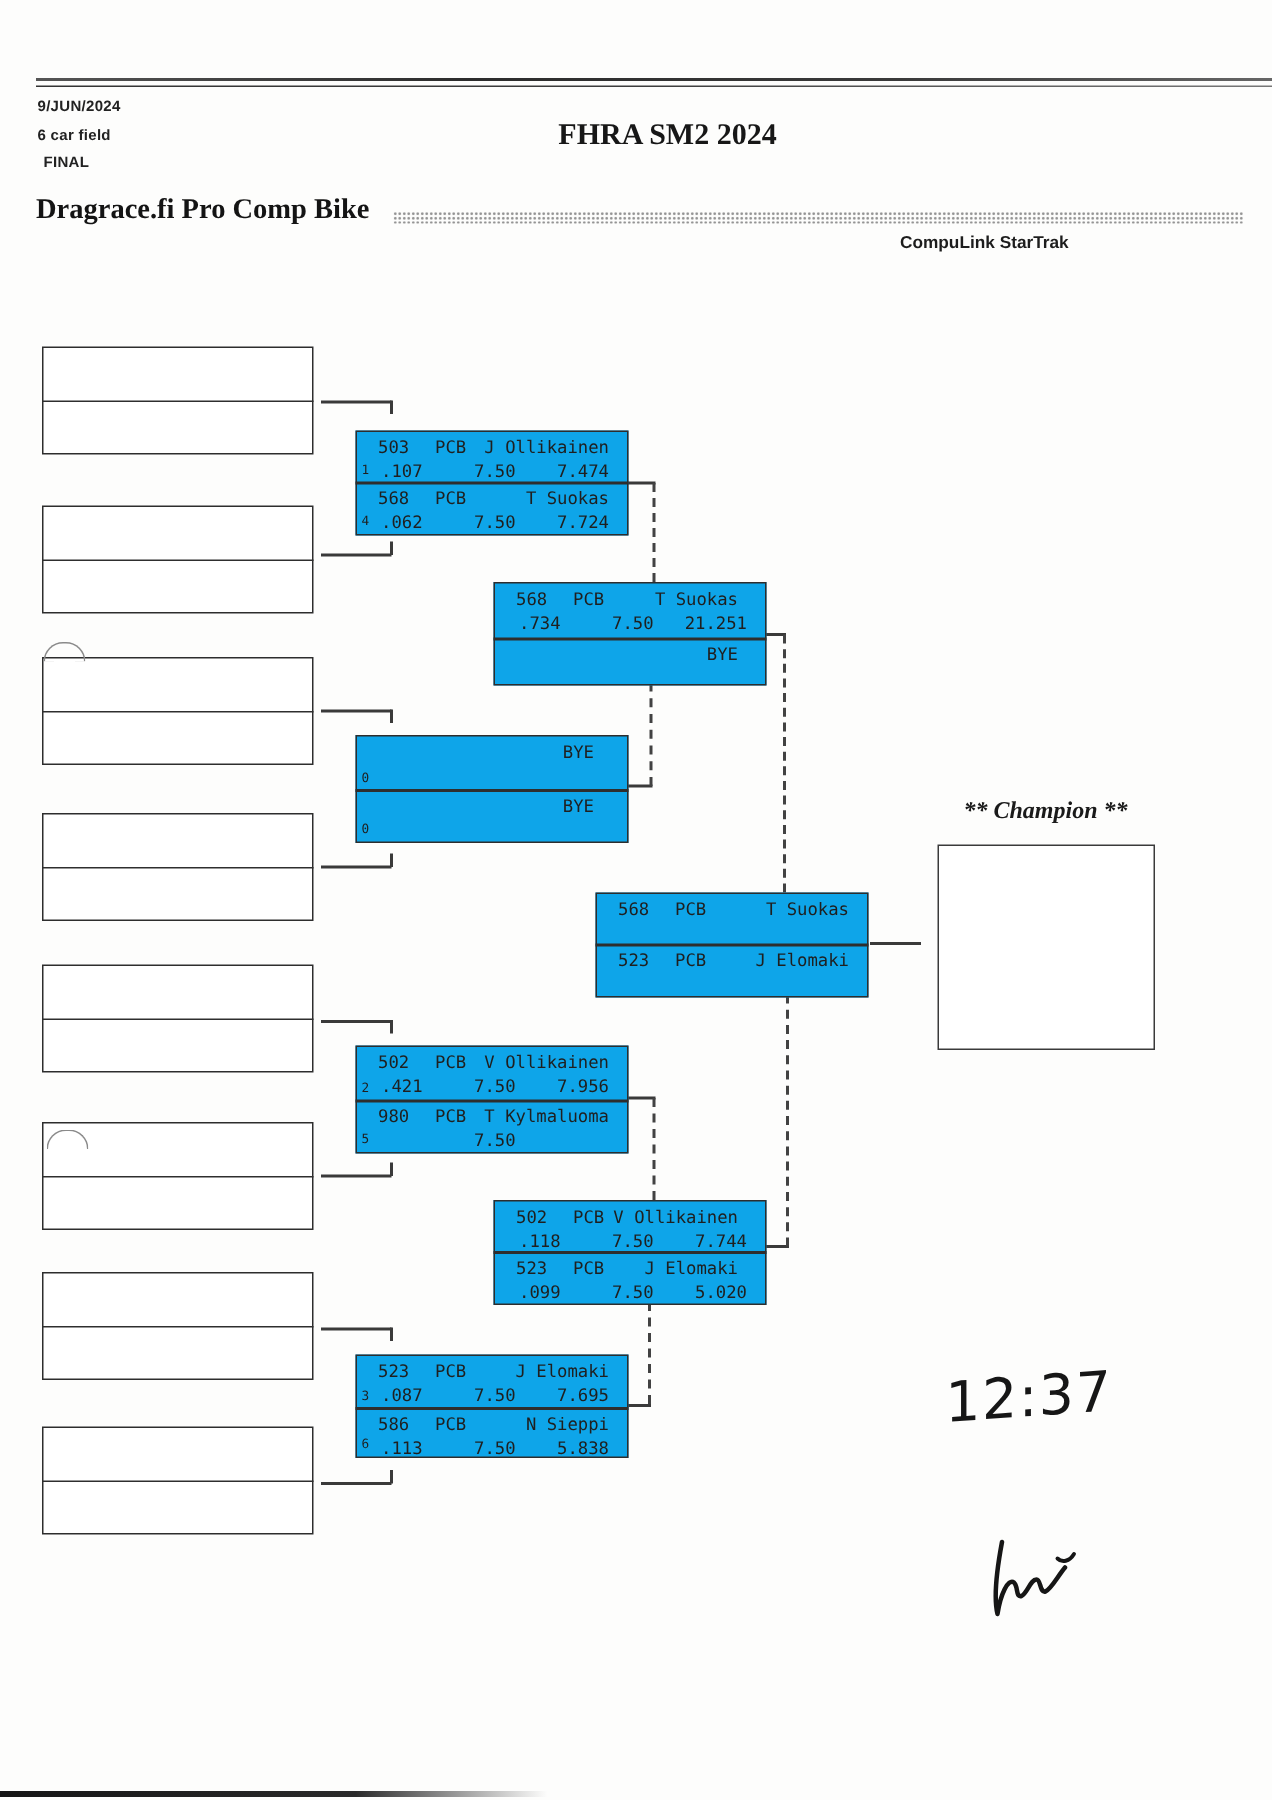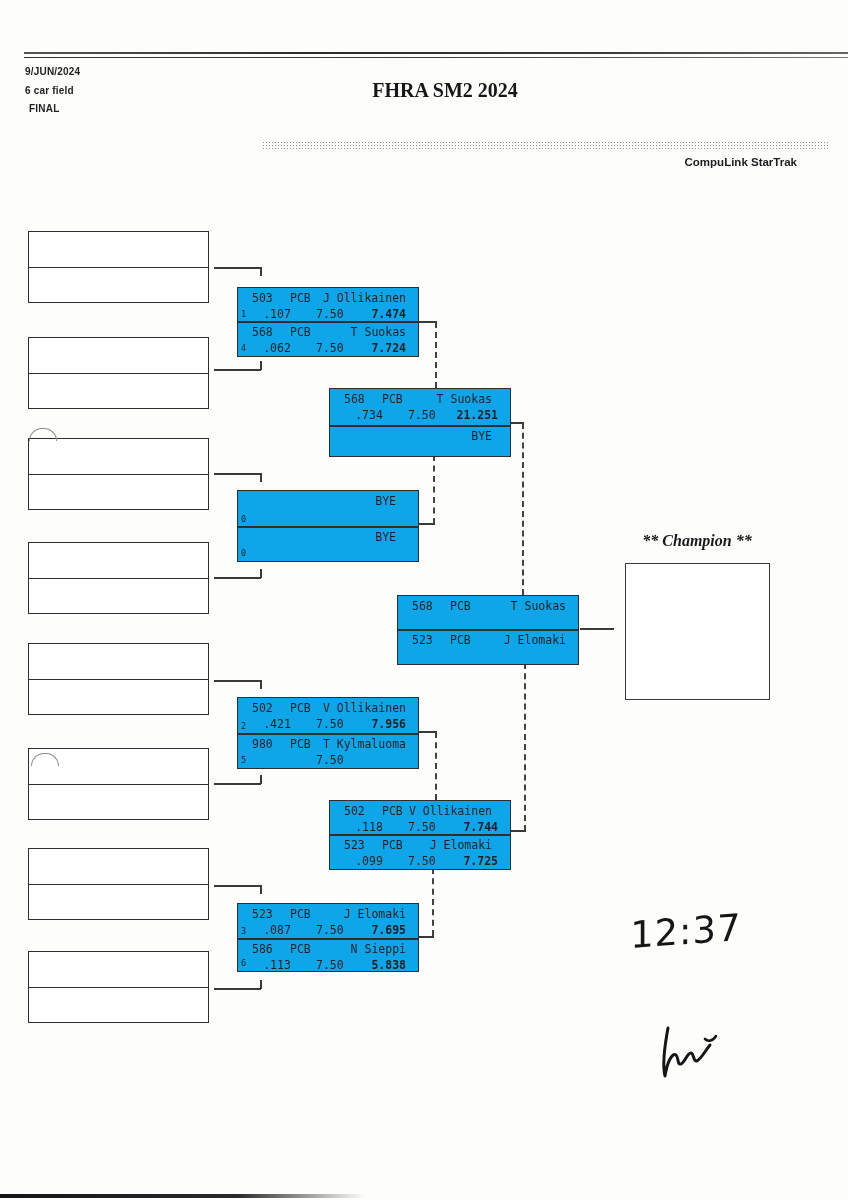--- a/index.html
+++ b/index.html
@@ -18,21 +18,21 @@
   .print-date{left:25px;top:66px;}
   .field-size{left:25px;top:85px;}
   .round-label{left:29px;top:103px;text-align:right;}
   .event-title{position:absolute;left:360px;top:79px;width:170px;text-align:center;
                font-family:"Liberation Serif",serif;font-weight:700;font-size:20px;color:#171717;}
   .class-title{position:absolute;left:24px;top:129px;font-family:"Liberation Serif",serif;
                font-weight:700;font-size:19px;color:#141414;white-space:nowrap;}
   .dotted-rule{position:absolute;left:262px;top:141px;width:567px;height:8px;
                background-image:radial-gradient(circle,#7d7d7d 0.8px,rgba(0,0,0,0) 0.9px);
                background-size:3px 3px;opacity:.85;}
-  .timing-brand{position:absolute;left:600px;top:156px;width:197px;text-align:right;
+  .timing-brand{position:absolute;left:600px;top:156px;width:197px;text-align:left;
                 font-size:11.5px;font-weight:600;color:#1d1d1d;}
 
   
   .ebox{position:absolute;left:28px;width:179px;height:70px;border:1.7px solid #2d2d2d;background:#fff;}
   .ebox .div{position:absolute;left:-1px;right:-1px;top:35px;height:1.4px;background:#2e2e2e;}
 
   
   .ch{position:absolute;height:1.8px;background:#3a3a3a;}
   .cv{position:absolute;width:1.8px;background:#3a3a3a;}
   
@@ -40,23 +40,23 @@
 
   
   .match{position:absolute;width:180px;border:1.7px solid #2d2d2d;background:#0ea5e9;
          font-family:"DejaVu Sans Mono",monospace;font-size:11.5px;color:#1f1f1f;}
   .match .div{position:absolute;left:-1px;right:-1px;height:1.5px;background:#2e2e2e;}
   .entry{position:absolute;left:0;right:0;}
   .l1{display:flex;padding:3px 12px 0 14px;line-height:14px;white-space:pre;}
   .l1 .num{width:38px;}
   .l1 .name{margin-left:auto;}
   .l2{display:flex;padding:2px 12px 0 16px;line-height:14px;white-space:pre;}
-  .l2 .rt{width:46px;text-align:center;}
+  .l2 .rt{width:46px;}
   .l2 .dial{margin-left:16px;width:40px;}
-  .l2 .et{margin-left:auto;font-weight:bold;}
+  .l2 .et{margin-left:auto;}
   .seed{position:absolute;left:3px;bottom:2px;font-size:8.5px;line-height:9px;}
   .pad-r-18 .l1{padding-right:18px;}
 
   
   .champion-label{position:absolute;left:622px;top:532px;width:150px;text-align:center;
                   font-family:"Liberation Serif",serif;font-style:italic;font-weight:600;
                   font-size:16px;color:#1a1a1a;}
   .champion-box{position:absolute;left:625px;top:563px;width:143px;height:135px;
                 border:1.5px solid #3a3a3a;background:#fff;}
 
@@ -74,20 +74,21 @@
 
 <div class="page">
 
   <div class="rule-h top-line-a"></div>
   <div class="rule-h top-line-b"></div>
 
   <div class="hdr-small print-date">9/JUN/2024</div>
   <div class="hdr-small field-size">6 car field</div>
   <div class="hdr-small round-label">FINAL</div>
   <div class="event-title">FHRA SM2 2024</div>
+  <div class="class-title">Dragrace.fi Pro Comp Bike</div>
   <div class="dotted-rule"></div>
   <div class="timing-brand">CompuLink StarTrak</div>
 
   <div class="ebox" style="top:231px">
       <div class="div"></div>
     </div>
   <div class="ebox" style="top:337px">
       <div class="div"></div>
     </div>
   <div class="ebox" style="top:438px">
@@ -210,21 +211,21 @@
   </div>
 
   <div class="match pad-r-18" style="left:329px;top:800px;height:68px">
     <div class="div" style="top:33px"></div>
     <div class="entry" style="top:0;height:33px">
       <div class="l1"><span class="num">502</span><span class="cls">PCB</span><span class="name">V Ollikainen</span></div>
       <div class="l2"><span class="rt">.118</span><span class="dial">7.50</span><span class="et">7.744</span></div>
     </div>
     <div class="entry" style="top:34px;height:33px">
       <div class="l1"><span class="num">523</span><span class="cls">PCB</span><span class="name">J Elomaki</span></div>
-      <div class="l2"><span class="rt">.099</span><span class="dial">7.50</span><span class="et">7.725</span></div>
+      <div class="l2"><span class="rt">.099</span><span class="dial">7.50</span><span class="et">5.020</span></div>
     </div>
   </div>
 
   <div class="match" style="left:397px;top:595px;height:68px">
     <div class="div" style="top:33px"></div>
     <div class="entry" style="top:0;height:33px">
       <div class="l1"><span class="num">568</span><span class="cls">PCB</span><span class="name">T Suokas</span></div>
     </div>
     <div class="entry" style="top:34px;height:33px">
       <div class="l1"><span class="num">523</span><span class="cls">PCB</span><span class="name">J Elomaki</span></div>

